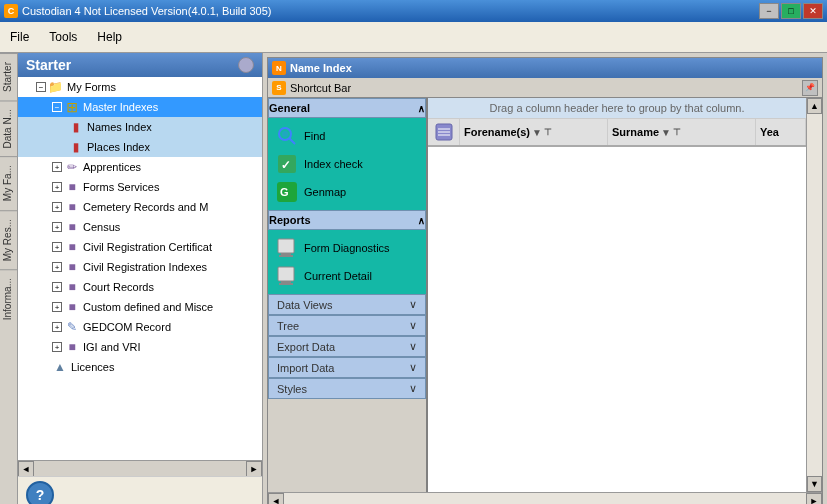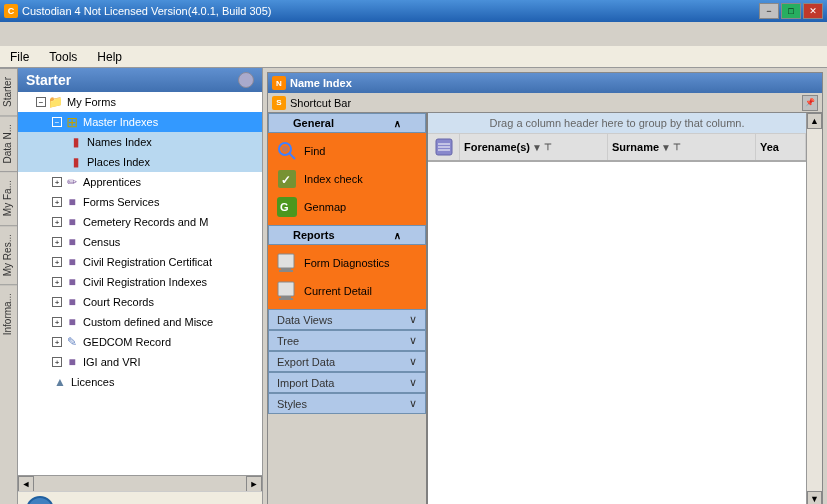--- a/index.html
+++ b/index.html
@@ -18,24 +18,23 @@
     .title-bar-left { display: flex; align-items: center; gap: 4px; font-size: 11px; }
     .title-icon { width: 14px; height: 14px; background: #ff9900; border-radius: 2px; font-size: 9px; display: flex; align-items: center; justify-content: center; color: white; font-weight: bold; }
     .title-controls { display: flex; gap: 2px; }
     .title-btn { width: 20px; height: 16px; background: #c0c0c0; border: 1px solid #888; font-size: 9px; cursor: pointer; display: flex; align-items: center; justify-content: center; color: #000; }
     .title-btn.close { background: #c0392b; color: white; }
     .title-btn.max { background: #27ae60; }
 
     
     .menu-bar {
       background: #f0ece0;
-      height: 22px;
+      height: 31px;
       display: flex;
       border-bottom: 1px solid #999;
-      margin-top: 24px;
     }
     .menu-item {
       padding: 2px 10px;
       cursor: pointer;
       height: 100%;
       display: flex;
       align-items: center;
     }
 
     
@@ -175,30 +174,30 @@
       width: 160px;
       background: #d4d0c8;
       border-right: 2px solid #808080;
       overflow-y: auto;
       display: flex;
       flex-direction: column;
     }
     .section-header {
       background: #b0c8e8;
       border: 1px solid #7090b0;
-      padding: 3px 24px;
+      padding: 3px 0;
       font-weight: bold;
       font-size: 11px;
       cursor: pointer;
       display: flex;
       align-items: center;
       justify-content: space-between;
     }
     .section-header .chevron { font-size: 10px; }
-    .section-content { background: #f97316; padding: 4px 0; }
+    .section-content { background: #14b8a6; padding: 4px 0; }
     .section-item {
       display: flex;
       align-items: center;
       gap: 6px;
       padding: 3px 8px;
       cursor: pointer;
       font-size: 11px;
     }
     .item-icon { width: 22px; height: 22px; flex-shrink: 0; display: flex; align-items: center; justify-content: center; }
 

